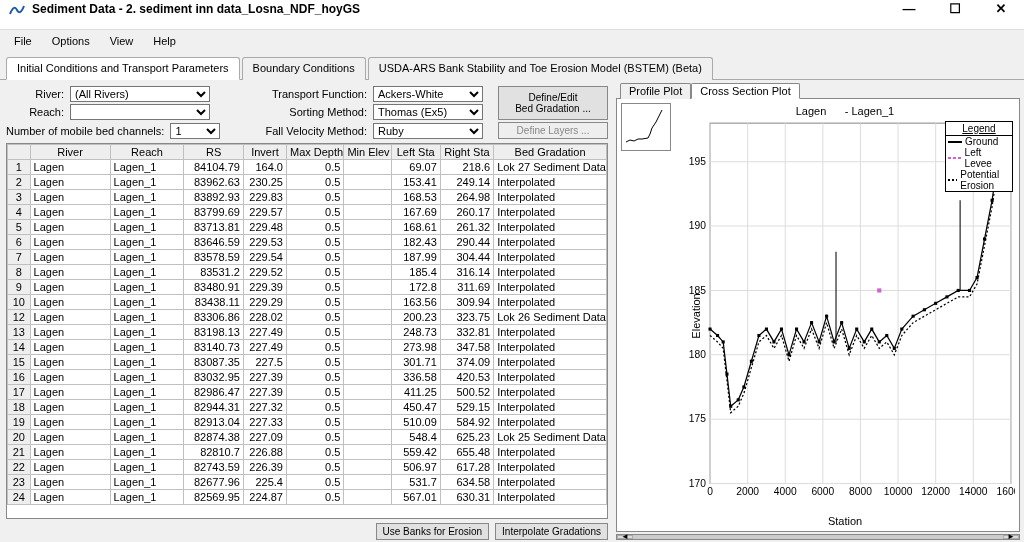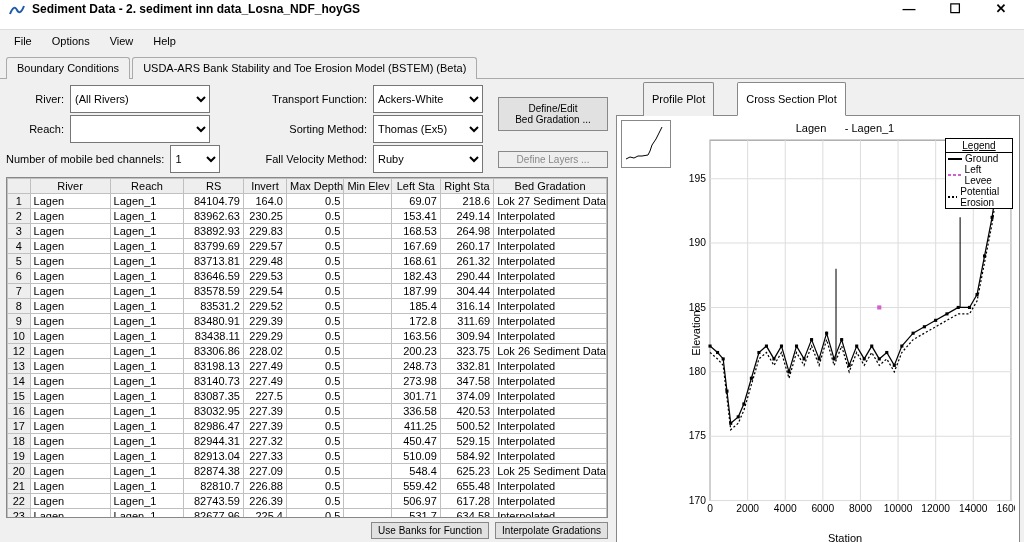--- a/index.html
+++ b/index.html
@@ -96,21 +96,21 @@
     gap: 2px 11px;
     align-items: center;
     padding-bottom: 4px;
   }
   .label-pair { display: flex; align-items: center; gap: 6px; }
   .label-pair label { min-width: 58px; text-align: right; }
   .label-pair.long label { min-width: 120px; }
   .label-pair.wide label { min-width: 150px; text-align: left;}
   select.combo {
     font-size: 11px;
-    height: 28px;
+    height: 16px;
     border: 1px solid #767676;
     background: #fff;
   }
   .btn {
     font-size: 10px;
     padding: 2px 6px;
     border: 1px solid #888;
     background: #e1e1e1;
     min-width: 100px;
     text-align: center;
@@ -160,27 +160,26 @@
     padding-top: 4px;
   }
 
   
   .plot-tabstrip {
     display: flex;
     border-bottom: 1px solid #888;
     padding-left: 4px;
   }
   .plot-tab {
-    padding: 10px 8px;
+    padding: 1px 8px;
     border: 1px solid #888;
     border-bottom: none;
     background: #f0f0f0;
     position: relative; top: 1px;
     border-radius: 2px 2px 0 0;
-    margin-left: 23px;
   }
   .plot-tab.active { background: #fff; border-bottom: 1px solid #fff;}
 
   .plot-area {
     flex: 1;
     display: flex;
     border: 1px solid #888;
     border-top: none;
     background: #fff;
     padding: 4px;
@@ -268,20 +267,21 @@
 </div>
 
 <div class="menubar">
   <span class="menu-item">File</span>
   <span class="menu-item">Options</span>
   <span class="menu-item">View</span>
   <span class="menu-item">Help</span>
 </div>
 
 <div class="tabstrip">
+  <div class="tab active">Initial Conditions and Transport Parameters</div>
   <div class="tab">Boundary Conditions</div>
   <div class="tab">USDA-ARS Bank Stability and Toe Erosion Model (BSTEM) (Beta)</div>
 </div>
 
 <div class="content">
 
   <div class="left-pane">
     <div class="controls-grid">
       <div class="label-pair">
         <label>River:</label>
@@ -631,21 +631,21 @@
                 <td class="num">567.01</td>
                 <td class="num">630.31</td>
                 <td class="txt">Interpolated</td>
               </tr>
             </tbody>
         </table>
       </div>
     </div>
 
     <div class="bottom-buttons">
-      <button class="btn">Use Banks for Function</button>
+      <button class="btn">Use Banks for Erosion</button>
       <button class="btn">Interpolate Gradations</button>
     </div>
   </div>
 
   <div class="right-pane">
     <div class="plot-tabstrip">
       <div class="plot-tab">Profile Plot</div>
       <div class="plot-tab active">Cross Section Plot</div>
     </div>
     <div class="plot-area">

